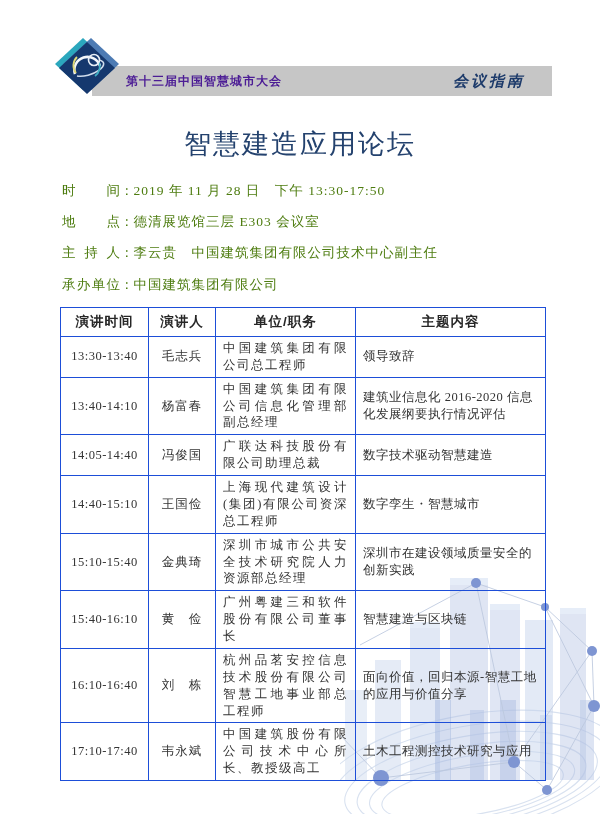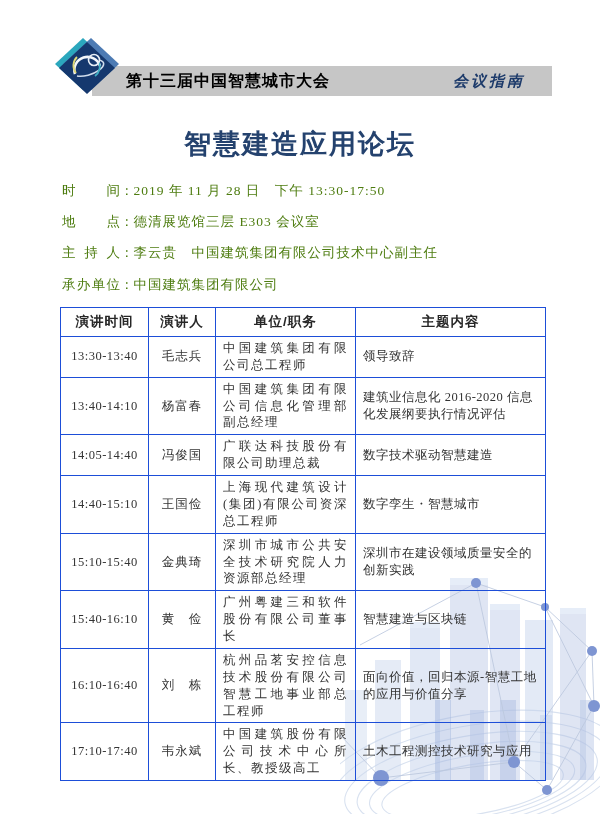--- a/index.html
+++ b/index.html
@@ -10,33 +10,33 @@
   
   #watermark{position:absolute;left:340px;top:550px;width:260px;height:264px;z-index:0;}
   
   .banner-bar{
     position:absolute;left:92px;top:66px;width:460px;height:30px;
     background:#c6c6c6;z-index:1;
   }
   .banner-title{
     position:absolute;left:34px;top:0;line-height:30px;
     font-family:"Liberation Sans","DejaVu Sans",sans-serif;
-    font-weight:bold;font-size:16px;color:#000000;letter-spacing:1px;
+    font-weight:bold;font-size:12px;color:#4c1d95;letter-spacing:1px;
   }
   .banner-guide{
     position:absolute;right:27px;top:0;line-height:30px;
     font-family:"Liberation Serif","DejaVu Serif",serif;font-style:italic;
     font-weight:bold;font-size:15px;color:#1c3a6a;letter-spacing:3px;
   }
   .logo{position:absolute;left:54px;top:38px;z-index:2;}
   
   .forum-title{
     position:relative;z-index:1;margin:126px 0 0 0;padding:0;text-align:center;
     font-family:"Liberation Sans","DejaVu Sans",sans-serif;
-    font-size:27px;font-weight:bold;color:#24426e;letter-spacing:2px;
+    font-size:27px;font-weight:normal;color:#24426e;letter-spacing:2px;
   }
   
   .meta{position:relative;z-index:1;margin:20px 0 0 62px;font-size:13.5px;color:#4d7c0f;}
   .meta-line{margin-bottom:13px;line-height:1.35;}
   .meta-label{
     display:inline-block;width:58px;text-align:justify;text-align-last:justify;
     vertical-align:top;
   }
   .meta-colon{display:inline-block;vertical-align:top;}
   .meta-value{display:inline-block;vertical-align:top;letter-spacing:1px;max-width:440px;}

